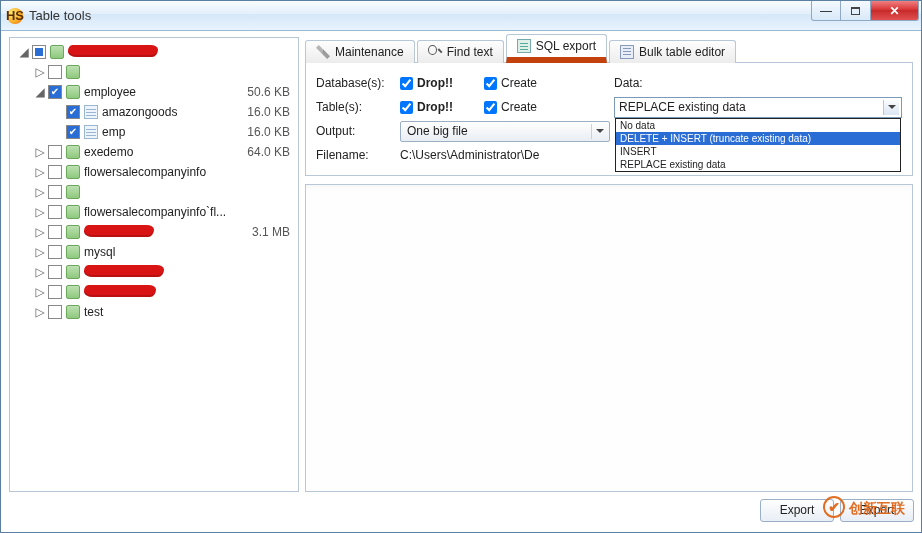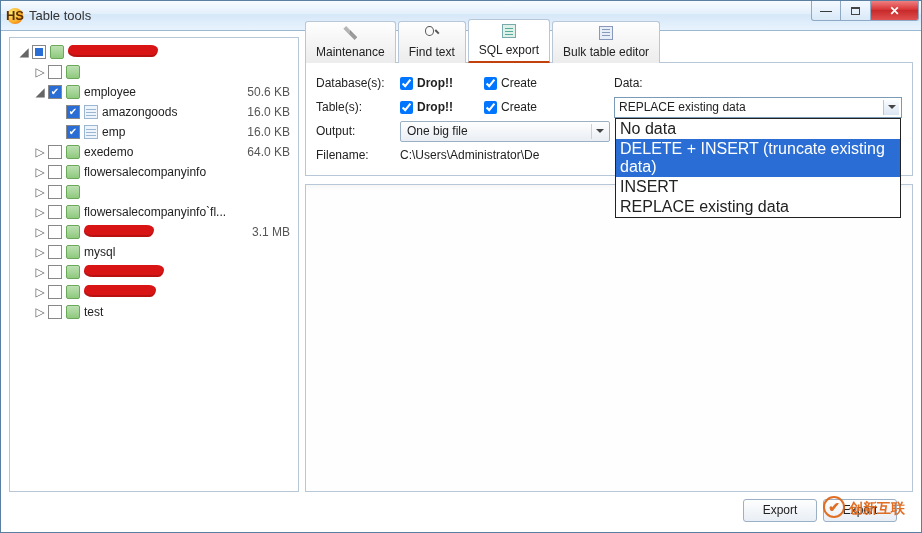--- a/index.html
+++ b/index.html
@@ -81,25 +81,24 @@
   .tab {
     padding: 4px 10px;
     border: 1px solid #b7c7d8;
     border-bottom: none;
     background: linear-gradient(#fefefe,#ececec);
     margin-right: 2px;
     border-radius: 3px 3px 0 0;
     display: flex; align-items: center; gap: 5px;
     position: relative; top: 1px;
     font-size: 12px;
-    flex-direction: column;
   }
   .tab.active {
     background: #fff;
-    border-bottom: 2px solid #c2410c;
+    border-bottom: 6px solid #c2410c;
     top: 1px;
   }
   .tab-icon { width: 14px; height: 14px; }
   .ico-wrench { background: conic-gradient(#888,#bbb); clip-path: polygon(20% 0,100% 80%,80% 100%,0 20%); }
   .ico-find { display:flex; }
   .ico-find::before { content:""; width:8px; height:8px; border:1.5px solid #555; border-radius:50%; }
   .ico-find::after { content:""; width:6px; height:1.5px; background:#555; transform: rotate(45deg) translate(4px,3px); }
   .ico-sql { width:14px; height:14px; border:1px solid #7aa; background:#dff0e8; position:relative; }
   .ico-sql::after { content:""; position:absolute; left:2px; top:3px; width:8px; height:1px; background:#5a9; box-shadow: 0 3px #5a9, 0 6px #5a9; }
   .ico-bulk { width:14px; height:14px; border:1px solid #89b; background:#e8eef7; position:relative; }
@@ -135,21 +134,21 @@
     display:flex; align-items:center; justify-content:center;
   }
   .chev::after { content:""; border:4px solid transparent; border-top-color:#444; margin-top:4px; }
   .dropdown {
     position: absolute;
     left: 0; right: 0; top: 20px;
     border: 1px solid #222;
     background: #fff;
     z-index: 1000;
   }
-  .dropdown .opt { padding: 1px 4px; font-size:16px; }
+  .dropdown .opt { padding: 1px 4px; font-size:10px; }
   .dropdown .opt.hi { background: #2a6dd4; color: #fff; }
   .combobtn {
     grid-column: 2 / 5;
     height: 21px;
     border: 1px solid #9bb0c4;
     background: linear-gradient(#fefefe,#e9eef4);
     display:flex; align-items:center; padding:0 6px;
     border-radius: 2px;
     position: relative;
   }
@@ -157,21 +156,21 @@
   .fname { grid-column: 2 / 6; }
   .lower-panel {
     margin-top: 8px;
     flex: 1;
     border: 1px solid #b7c7d8;
     background: linear-gradient(#f7f7f7,#fefefe 6px);
   }
 
   .bottom-bar {
     position: absolute;
-    left: 8px; right: 24px; bottom: 8px;
+    left: 8px; right: 7px; bottom: 8px;
     height: 28px;
     display: flex; justify-content: flex-end; align-items: center; gap: 6px;
   }
   .btn {
     min-width: 74px; height: 23px;
     border: 1px solid #9bb0c4;
     background: linear-gradient(#fefefe,#e8eef5);
     border-radius: 3px;
     display:flex; align-items:center; justify-content:center;
     font-size:12px;

